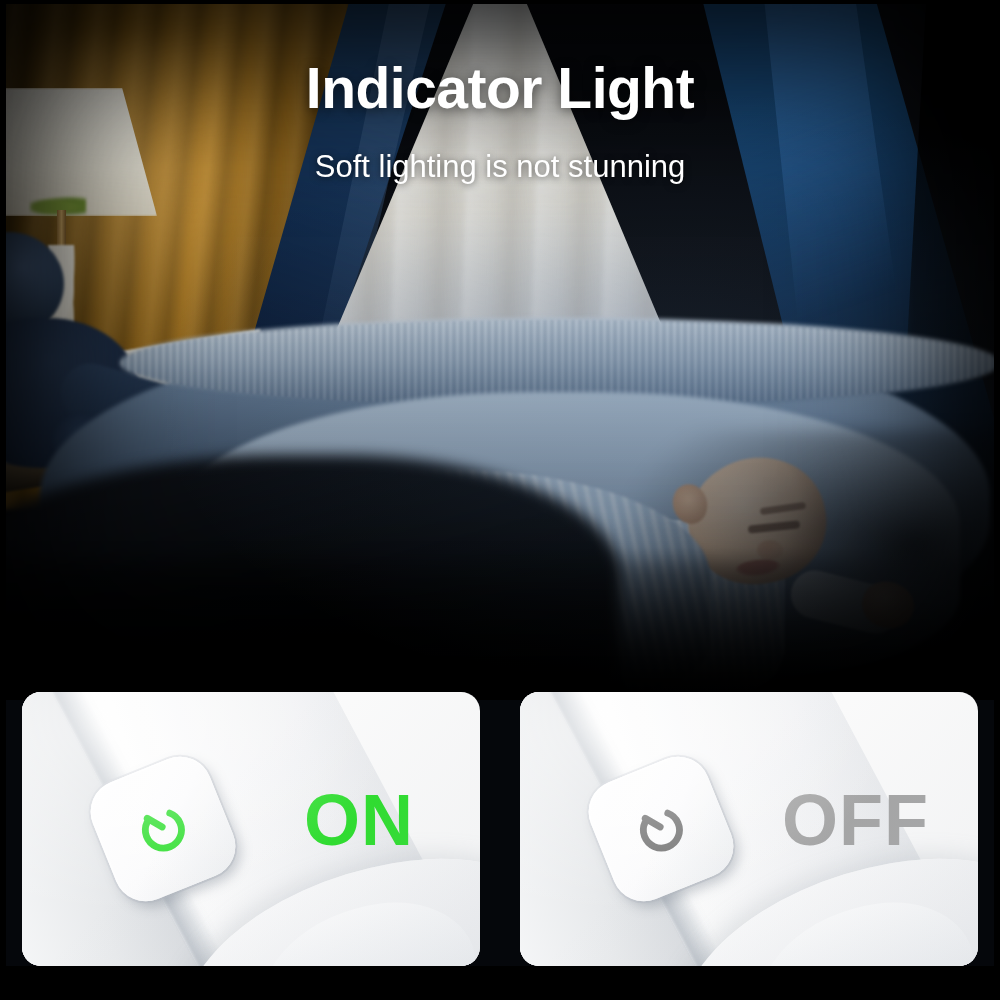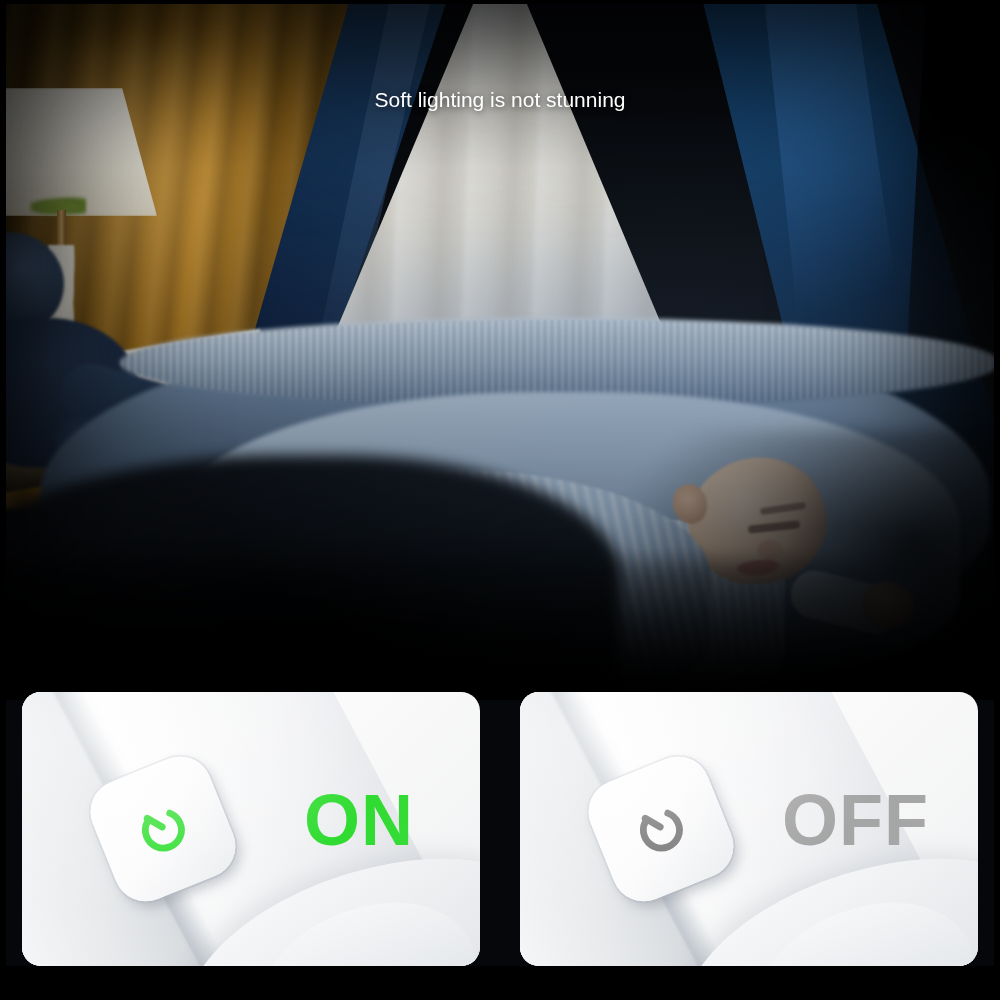--- a/index.html
+++ b/index.html
@@ -366,21 +366,21 @@
   .title {
     font-size:57px;
     font-weight:bold;
     color:#ffffff;
     letter-spacing:-.5px;
     line-height:1.06;
     text-shadow:0 2px 12px rgba(0,0,0,.55);
   }
   .sub1, .sub2 {
     color:#ffffff;
-    font-size:21px;
+    font-size:31px;
     line-height:1.34;
     text-shadow:0 1px 7px rgba(0,0,0,.62);
   }
   .sub1 { margin-top:28px; }
 
   
   .cards {
     position:absolute; left:0; top:692px;
     width:1000px; height:274px;
     z-index:40;
@@ -525,20 +525,21 @@
 
     <div class="fg-dark"></div>
     <div class="fg-dark-2"></div>
     <div class="shadow-right"></div>
 
     <div class="photo-tone"></div>
     <div class="photo-vignette"></div>
   </div>
 
   <div class="headings">
+    <div class="title">Indicator Light</div>
     <div class="sub1">Soft lighting is not stunning</div>
   </div>
 
   <div class="cards">
 
     <div class="card left">
       <div class="device-face"></div>
       <div class="device-bar"></div>
       <div class="device-edge"></div>
       <div class="device-swoosh"></div>

